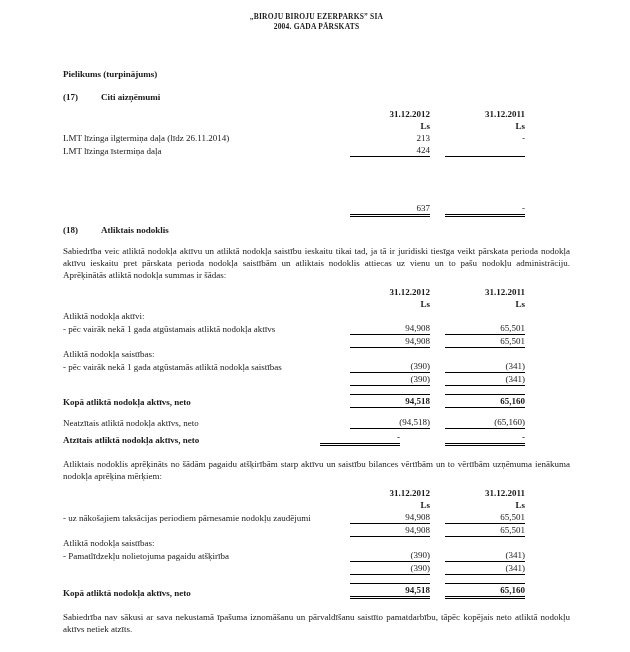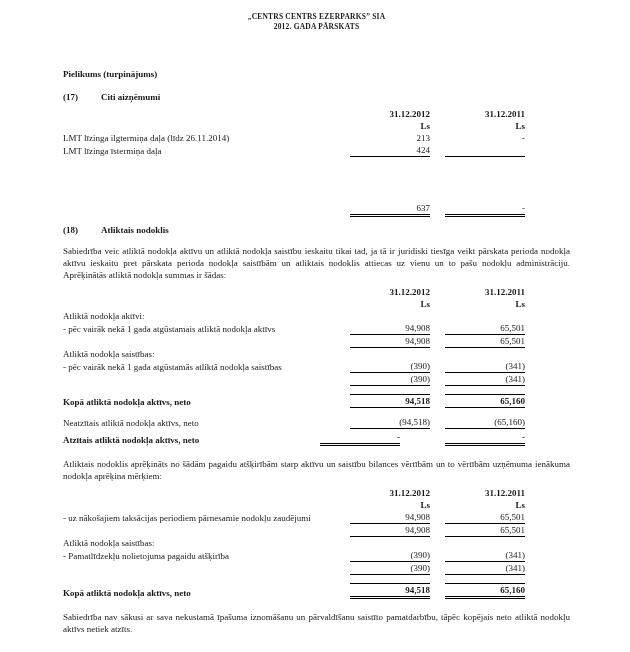--- a/index.html
+++ b/index.html
@@ -30,22 +30,22 @@
   .mt12 { margin-top:12px; }
   .mt2 { margin-top:2px;gap:30px; }
   .mt14 { margin-top:7px; }
 </style>
 </head>
 <body>
 
 <div class="page">
 
   <div class="doc-header">
-    <div>„CENTRS CENTRS EZERPARKS” SIA</div>
-    <div>2012. GADA PĀRSKATS</div>
+    <div>„BIROJU BIROJU EZERPARKS” SIA</div>
+    <div>2004. GADA PĀRSKATS</div>
   </div>
 
   <div class="appendix">Pielikums (turpinājums)</div>
 
   <div class="sec-title">
     <span class="sec-num">(17)</span>
     <span>Citi aizņēmumi</span>
   </div>
 
   <div class="trow thead">

